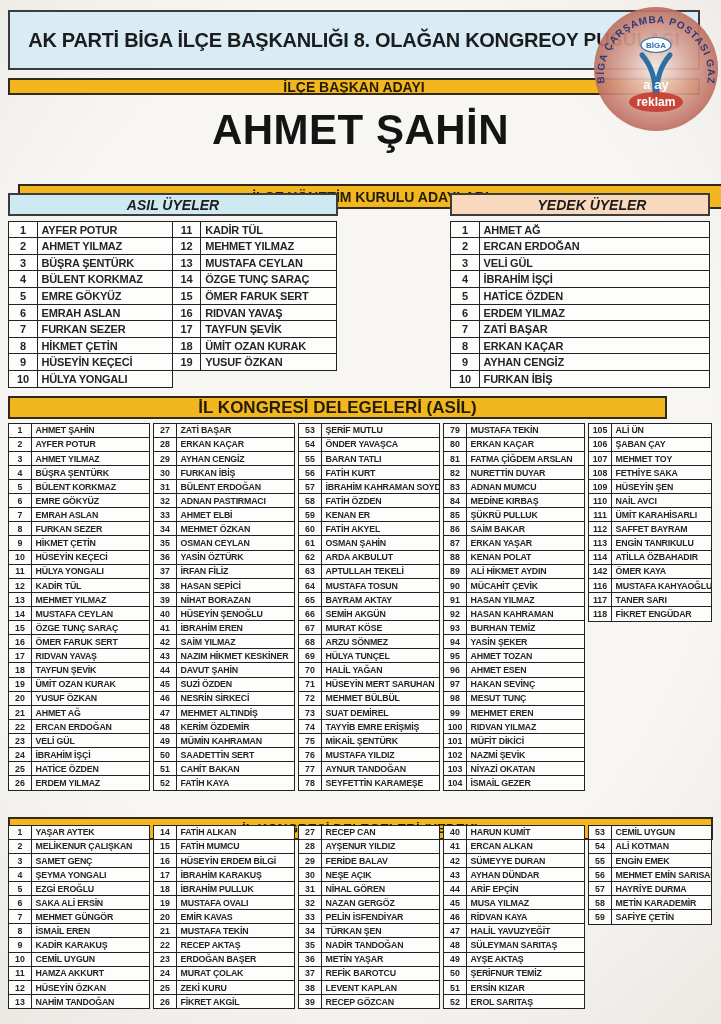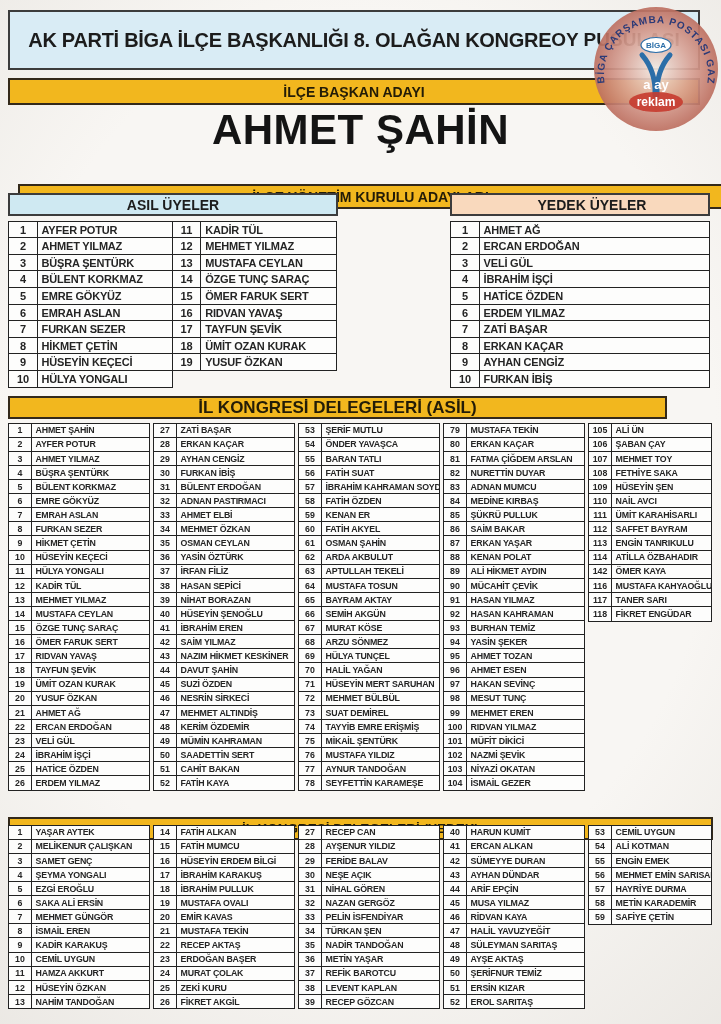--- a/index.html
+++ b/index.html
@@ -21,29 +21,29 @@
     background:var(--c-title-bg);border:2.5px solid #3c3c3c;
     display:flex;flex-direction:row;justify-content:center;align-items:center;
   }
   .box-title .l1{font-size:20px;font-weight:bold;letter-spacing:-0.3px;}
   .box-title .l2{font-size:19px;font-weight:bold;margin-top:0;}
   .bar{
     background:var(--c-bar);border:2.5px solid var(--c-bar-border);
     display:flex;align-items:center;justify-content:center;
     font-weight:bold;color:var(--c-bar-text);
   }
-  .bar-chairman{left:8px;top:78px;width:692px;height:27px;font-size:14px;}
+  .bar-chairman{left:8px;top:78px;width:692px;height:17px;font-size:14px;}
   .chairman-name{
     left:0;top:106px;width:721px;text-align:center;
     font-size:42px;font-weight:bold;letter-spacing:0.5px;color:#141414;
   }
   .bar-board{left:18px;top:161px;width:705px;height:25px;font-size:14px;margin-top:23px;}
   .subhead{
     border:2.5px solid #3c3c3c;display:flex;align-items:center;justify-content:center;
-    font-size:14px;font-weight:bold;height:23px;
+    font-size:14px;font-weight:bold;height:23px;font-style:italic;
   }
   .subhead-asil{left:8px;top:193px;width:330px;background:var(--c-asil-bg);}
   .subhead-yedek{left:450px;top:193px;width:260px;background:var(--c-yedek-bg);padding-left:24px;}
   .bar-del-asil{left:8px;top:396px;width:659px;height:23px;font-size:17px;}
   .bar-del-yedek{left:8px;top:797px;width:705px;height:23px;font-size:13.5px;margin-top:20px;}
 
   .cols{display:flex;align-items:flex-start;}
   .tcol{flex:none;}
   .trow{display:flex;margin-top:-1.4px;}
   .tnum,.tname{
@@ -462,21 +462,21 @@
         <div class="trow">
           <div class="tnum">54</div>
           <div class="tname">ÖNDER YAVAŞCA</div>
         </div>
         <div class="trow">
           <div class="tnum">55</div>
           <div class="tname">BARAN TATLI</div>
         </div>
         <div class="trow">
           <div class="tnum">56</div>
-          <div class="tname">FATİH SUAT</div>
+          <div class="tname">FATİH KURT</div>
         </div>
         <div class="trow">
           <div class="tnum">57</div>
           <div class="tname">İBRAHİM KAHRAMAN SOYDAN</div>
         </div>
         <div class="trow">
           <div class="tnum">58</div>
           <div class="tname">FATİH ÖZDEN</div>
         </div>
         <div class="trow">

